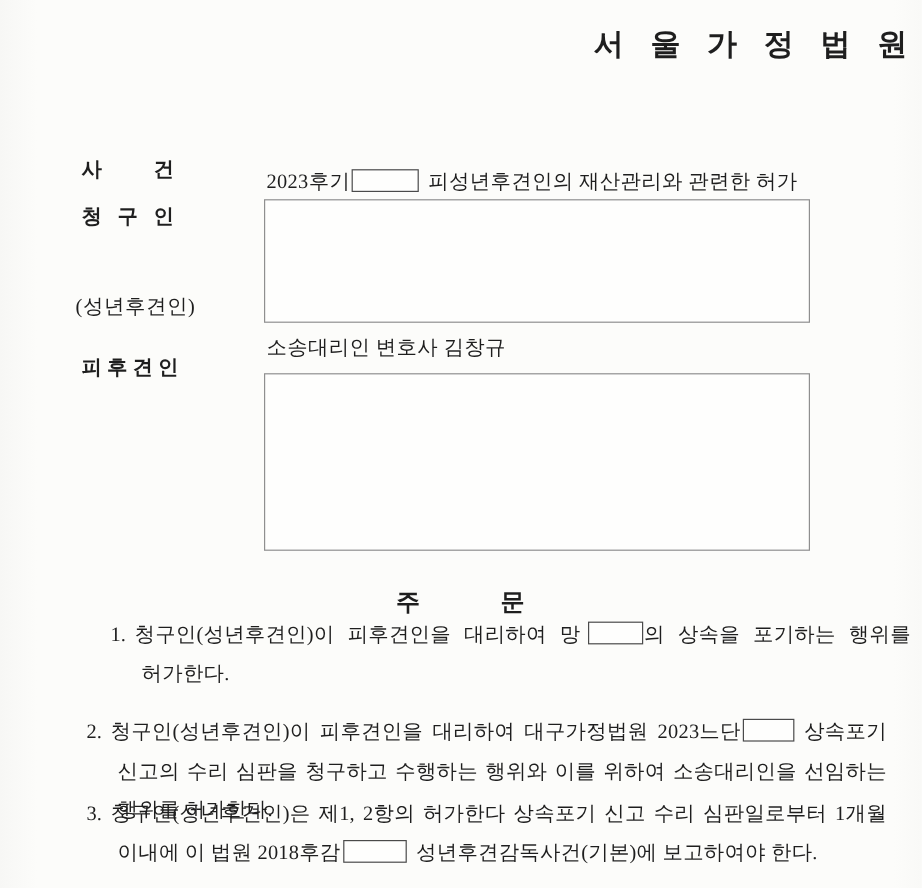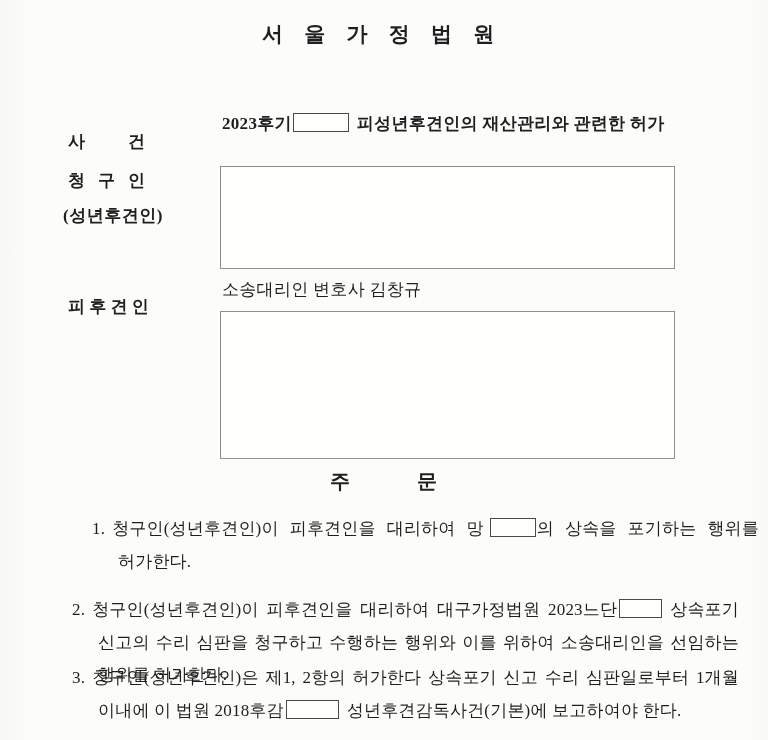--- a/index.html
+++ b/index.html
@@ -14,57 +14,58 @@
     background: linear-gradient(90deg, #f7f7f5 0%, #fcfcfa 4%, #fcfcfa 97%, #f9f9f7 100%);
     overflow: hidden;
     font-family: "Liberation Serif", "DejaVu Serif", serif;
     color: #1e1e1e;
   }
   .abs { position: absolute; }
 
   
   .court-title {
     top: 20px; left: 0; width: 757px;
-    text-align: center;
-    font-size: 21px;
+    text-align: right;
+    font-size: 25px;
     font-weight: bold;
     word-spacing: 14px;
     letter-spacing: 1px;
     white-space: nowrap;
   }
   .doc-type {
     top: 75px; left: 341px; width: 114px;
     font-size: 21px;
     font-weight: bold;
     text-align: justify;
     text-align-last: justify;
   }
   .order-heading {
-    top: 468px; left: 330px; width: 107px;
+    top: 488px; left: 330px; width: 107px;
     font-size: 20px;
     font-weight: bold;
     text-align: justify;
     text-align-last: justify;
   }
 
   
   .row-label {
     left: 68px; width: 77px;
     font-size: 17px;
     font-weight: bold;
     text-align: justify;
     text-align-last: justify;
     white-space: nowrap;
   }
   .row-sublabel {
     left: 63px;
     font-size: 17px;
-    font-weight: bold;
+    font-weight: normal;
     letter-spacing: 0.5px;
     white-space: nowrap;
+    margin-top: 40px;
   }
 
   
   .value-line {
     left: 222px;
     font-size: 17px;
     white-space: nowrap;
     letter-spacing: 0.3px;
   }
 
@@ -107,21 +108,21 @@
   .ord-num { margin-right: 7px; }
 </style>
 </head>
 <body>
 
 <div class="page">
 
   <div class="abs court-title">서 울 가 정 법 원</div>
 
   <div class="abs row-label" style="top:130px;">사 건</div>
-  <div class="abs value-line" style="top:112px;font-weight:bold;">
+  <div class="abs value-line" style="top:140px;">
     <span>2023후기</span><span class="r-box r-case"></span><span>피성년후견인의 재산관리와 관련한 허가</span>
   </div>
 
   <div class="abs row-label" style="top:169px;">청 구 인</div>
   <div class="abs row-sublabel" style="top:204px;">(성년후견인)</div>
   <div class="abs big-box box-petitioner"></div>
   <div class="abs value-line" style="top:278px;">소송대리인 변호사 김창규</div>
 
   <div class="abs row-label" style="top:295px;">피 후 견 인</div>
   <div class="abs big-box box-ward"></div>

